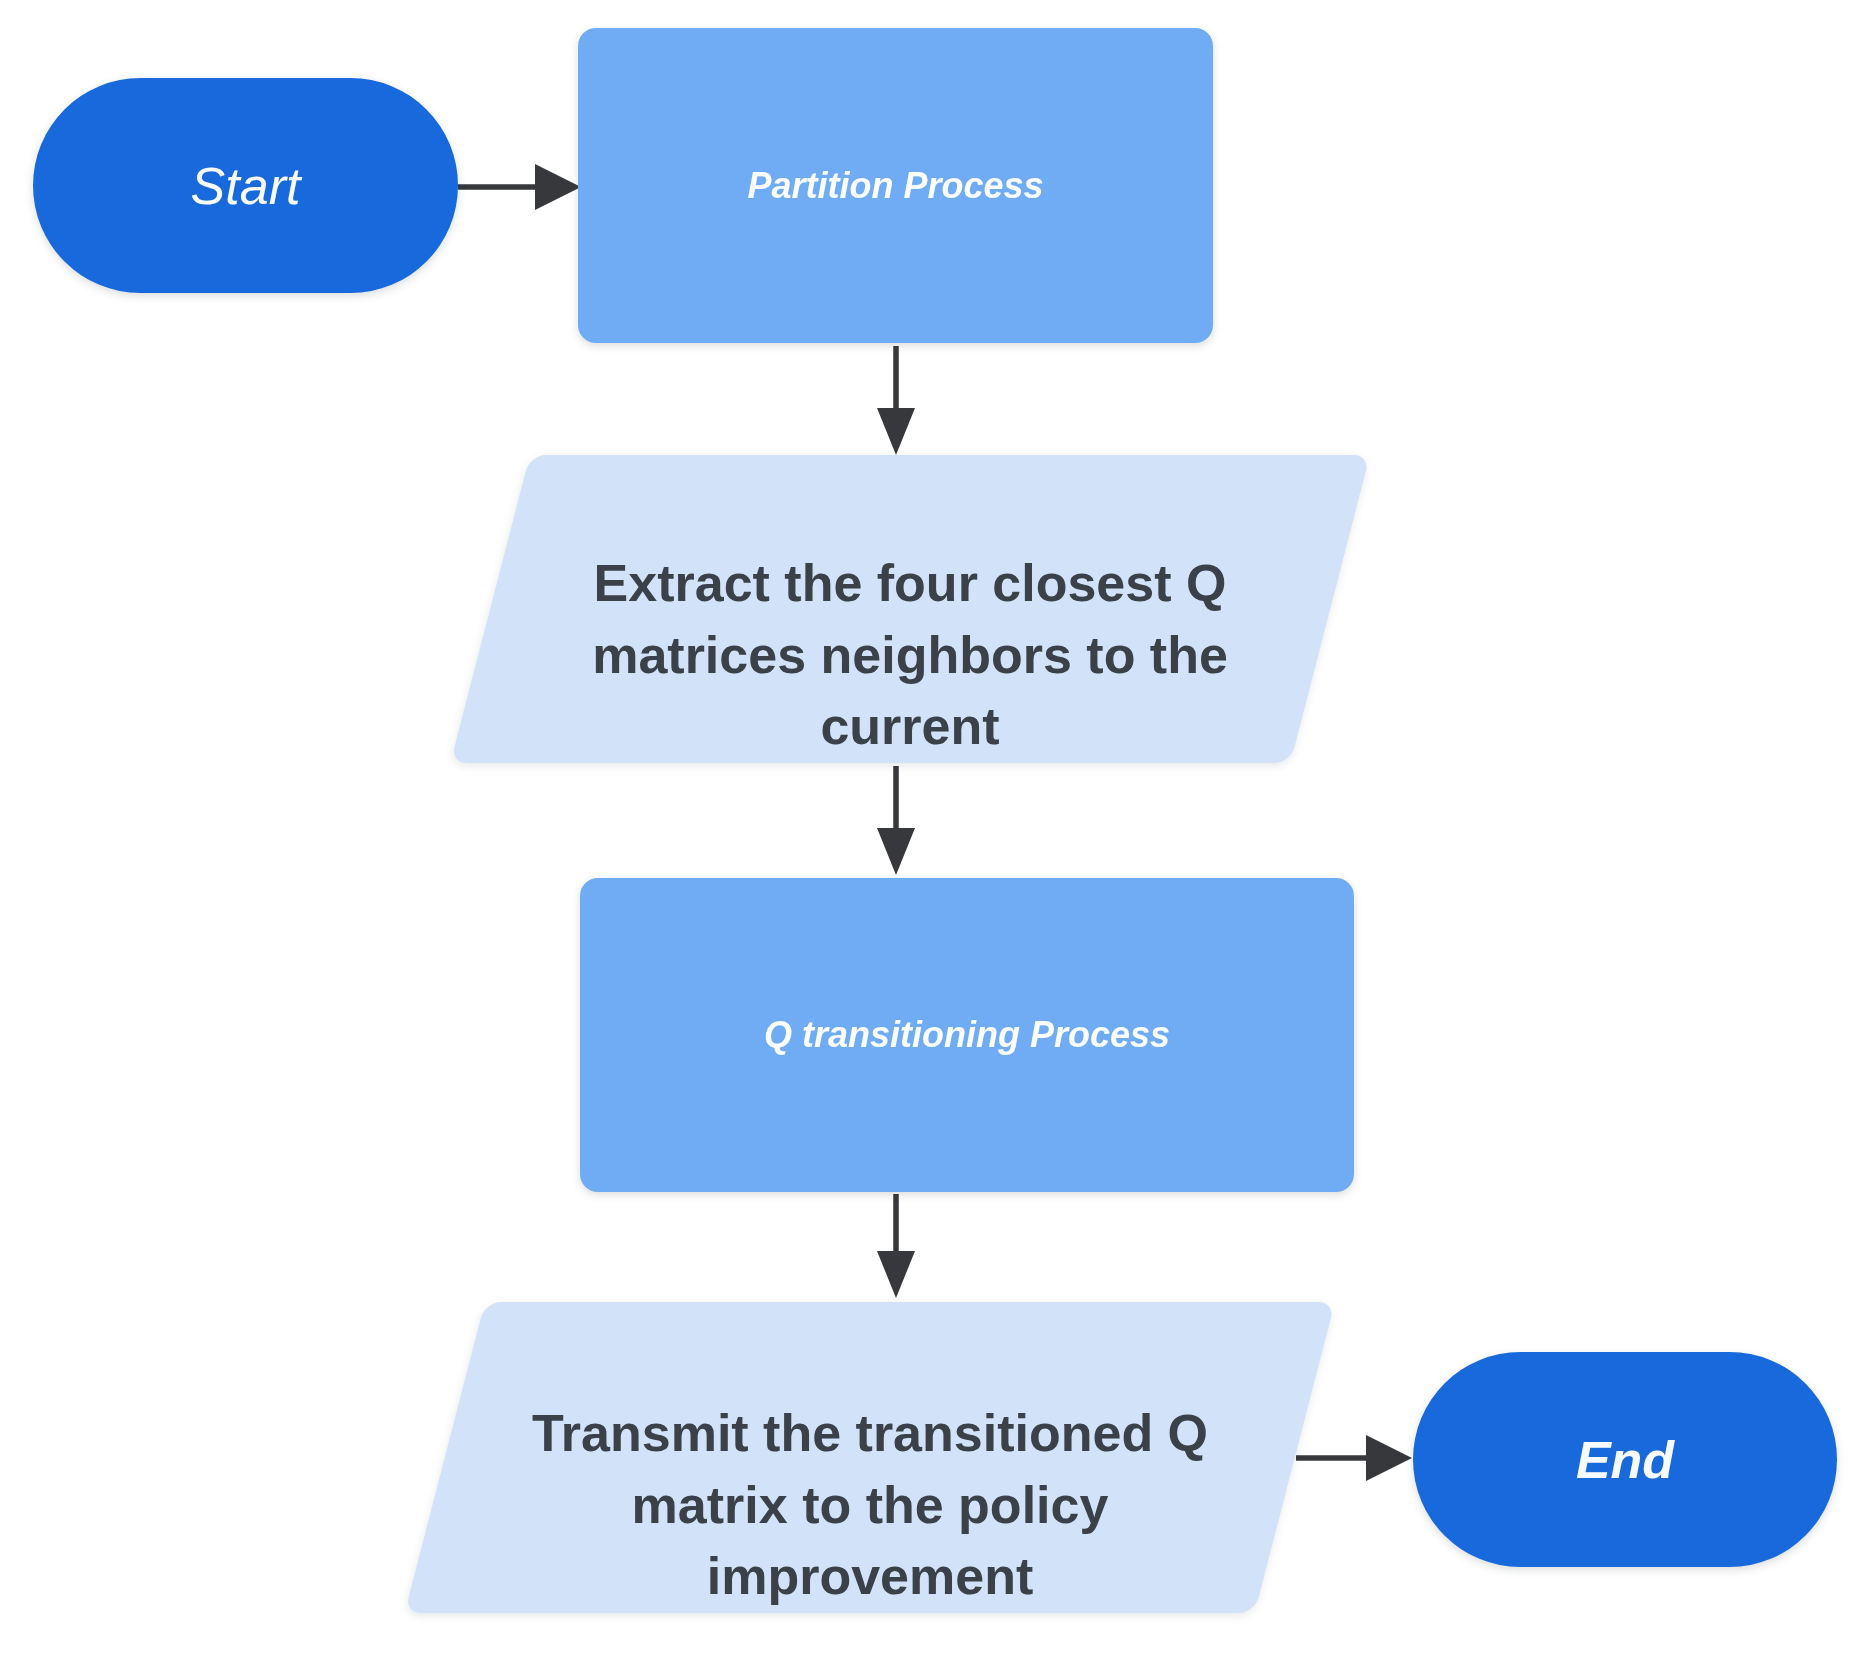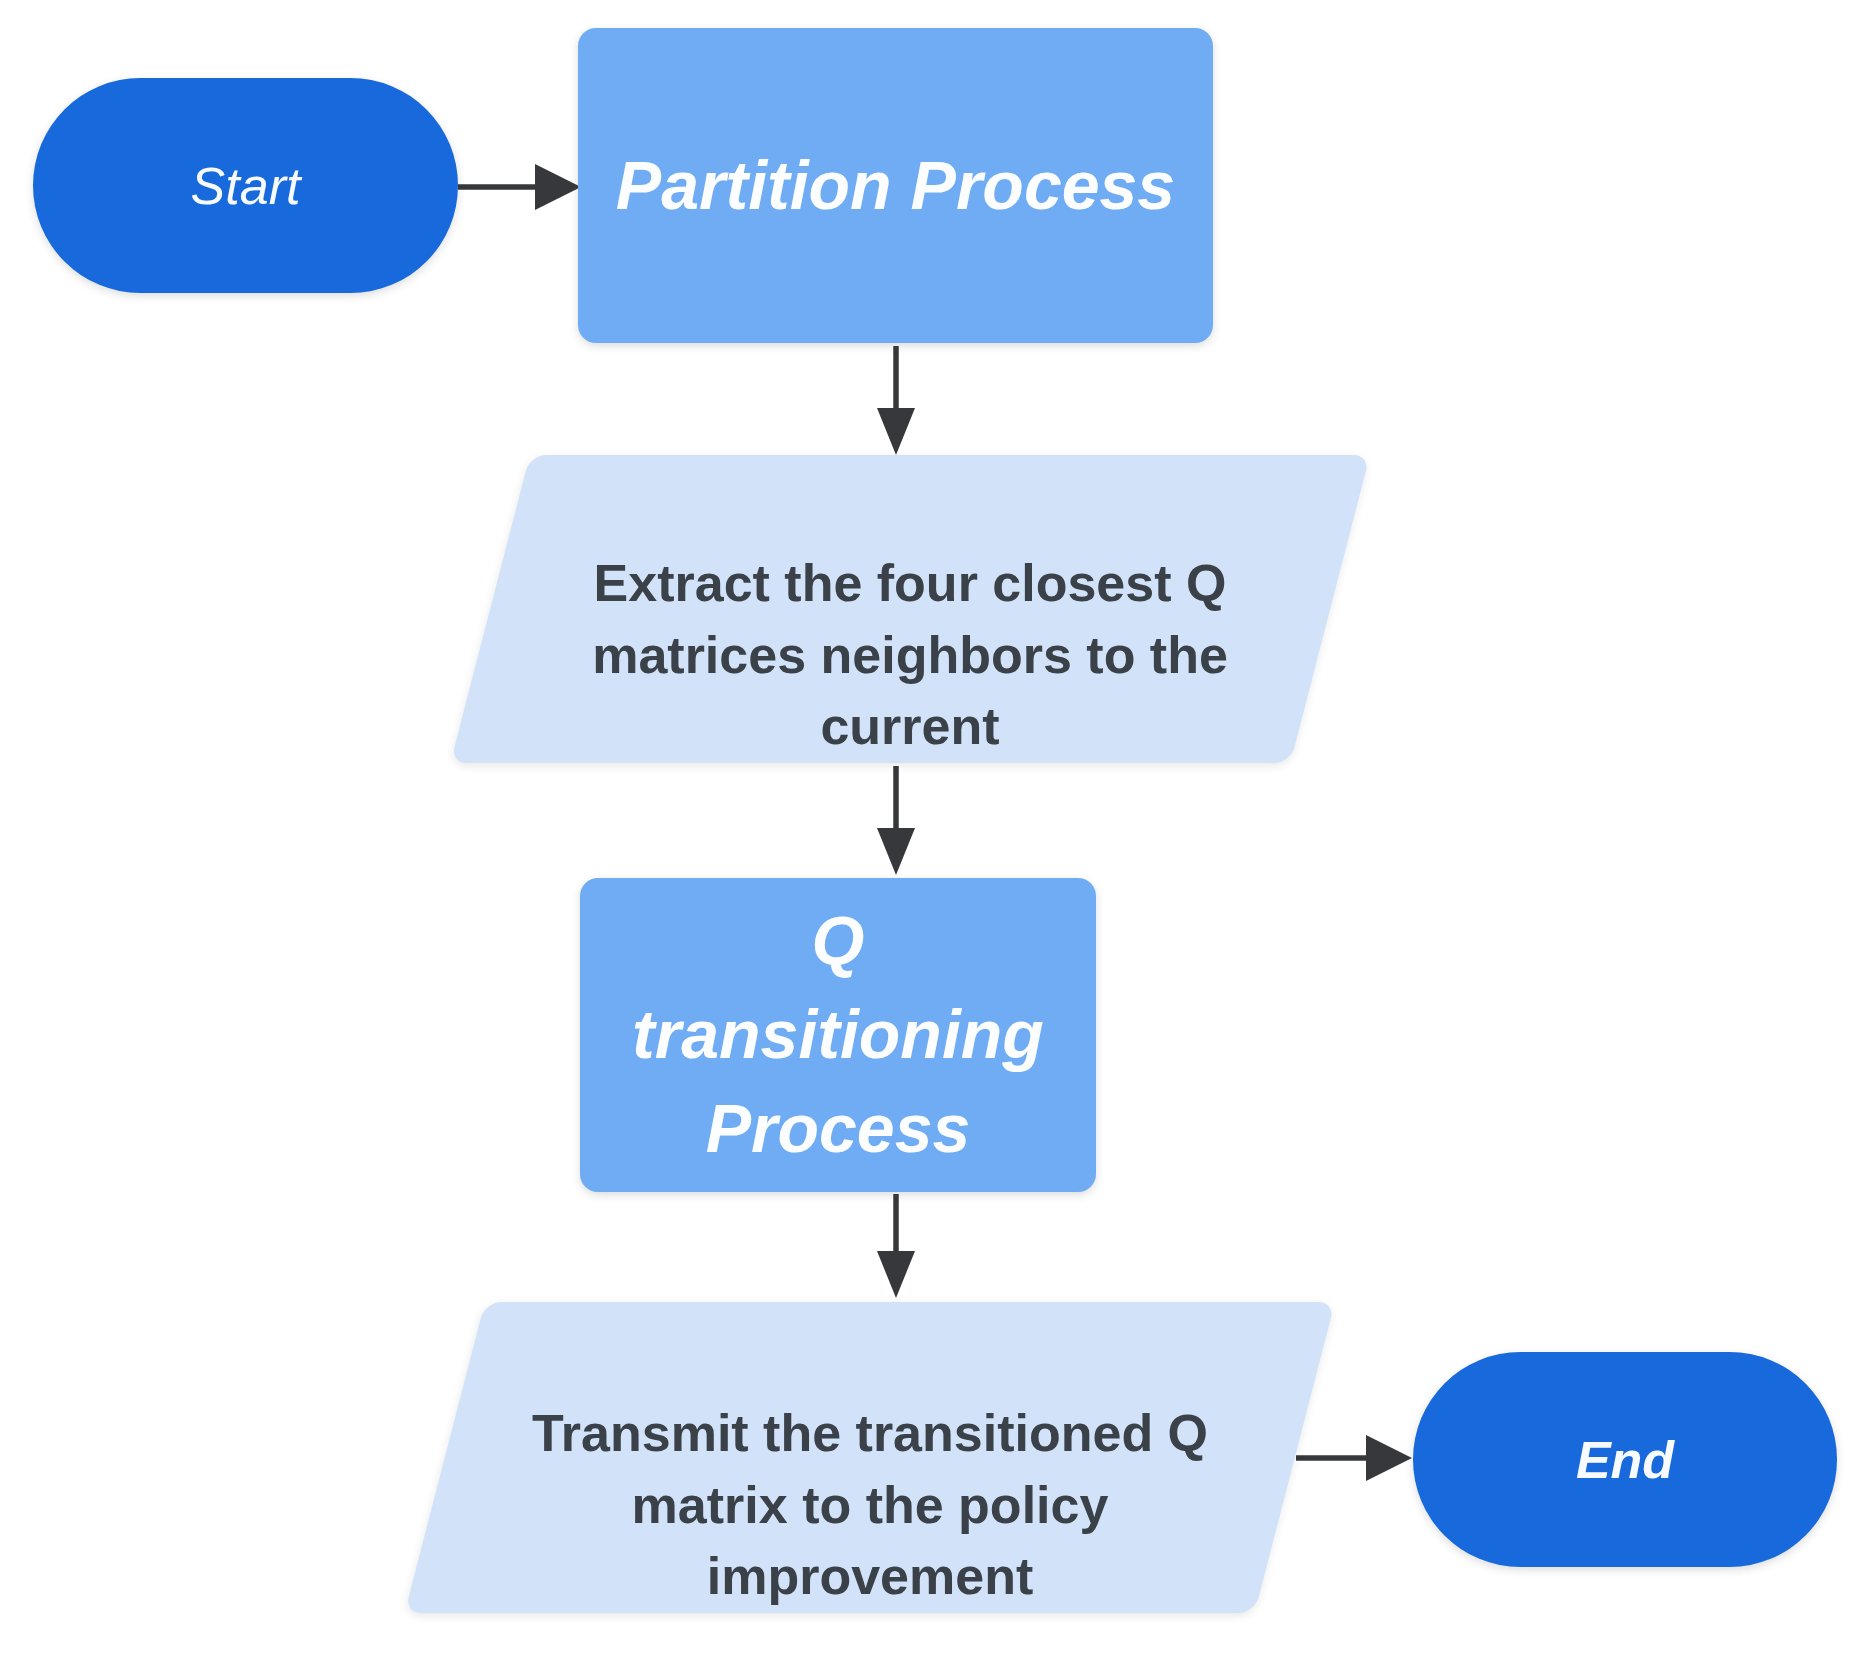--- a/index.html
+++ b/index.html
@@ -28,21 +28,21 @@
     font-weight: 400;
     font-size: 52px;
     box-shadow: 0 3px 8px rgba(60,64,67,0.18);
   }
 
   
   .process {
     border-radius: 18px;
     font-style: italic;
     font-weight: 700;
-    font-size: 68px;
+    font-size: 36px;
     line-height: 1.38;
     box-shadow: 0 3px 8px rgba(60,64,67,0.18);
   }
   .process .label-block { display: block; margin: 0 auto; }
   .label-narrow { width: 480px; }
 
   
   .data-node {
     position: absolute;
     display: flex;
@@ -109,21 +109,21 @@
 
   <div class="node process" id="node-partition" style="left: 578px; top: 28px; width: 635px; height: 315px; background: rgb(111, 172, 243); color: rgb(251, 253, 255);">
     <span class="label-block">Partition Process</span>
   </div>
 
   <div class="data-node" id="node-extract" style="left: 530px; top: 455px; width: 840px; height: 308px; color: rgb(59, 65, 73);">
     <div class="data-bg" style="background: rgb(210, 227, 249);"></div>
     <span class="label-block">Extract the four closest Q matrices neighbors to the current</span>
   </div>
 
-  <div class="node process" id="node-q-transitioning" style="left: 580px; top: 878px; width: 516px; height: 314px; background: rgb(111, 172, 243); color: rgb(251, 253, 255);">
+  <div class="node process" id="node-q-transitioning" style="left: 580px; top: 878px; width: 774px; height: 314px; background: rgb(111, 172, 243); color: rgb(251, 253, 255);">
     <span class="label-block label-narrow">Q transitioning Process</span>
   </div>
 
   <div class="data-node" id="node-transmit" style="left: 485px; top: 1302px; width: 850px; height: 311px; color: rgb(59, 65, 73);">
     <div class="data-bg" style="background: rgb(210, 227, 249);"></div>
     <span class="label-block">Transmit the transitioned Q matrix to the policy improvement</span>
   </div>
 
   <div class="node terminator" id="node-end" style="left: 1413px; top: 1352px; width: 424px; height: 215px; background: rgb(24, 105, 220); color: rgb(247, 251, 255); font-weight: bold;">
     <span class="label-block">End</span>

